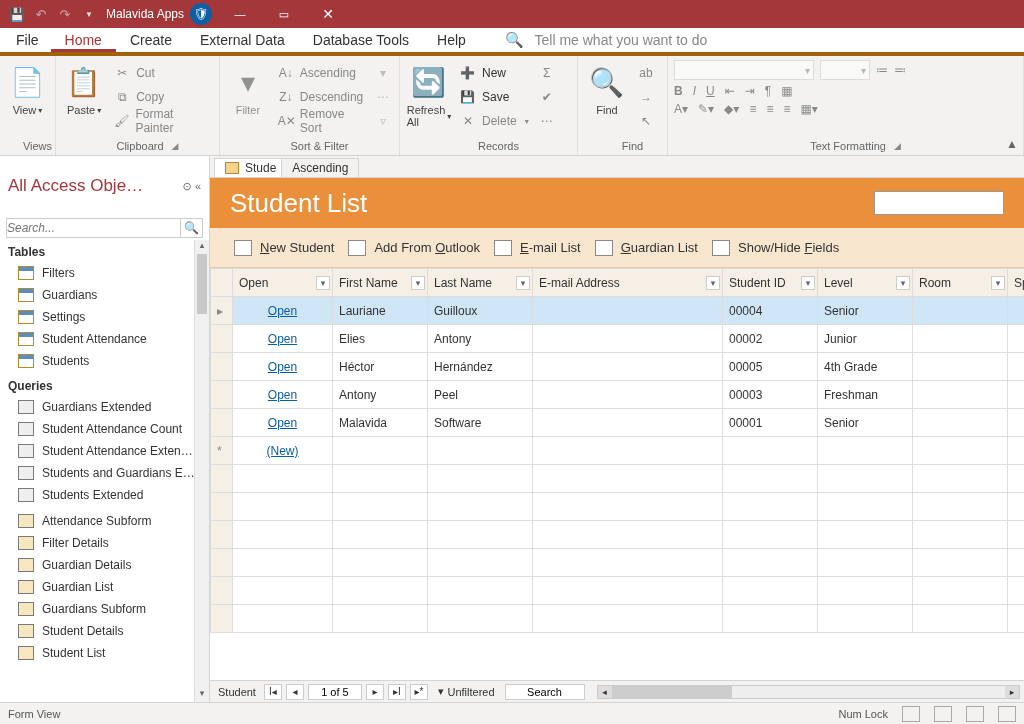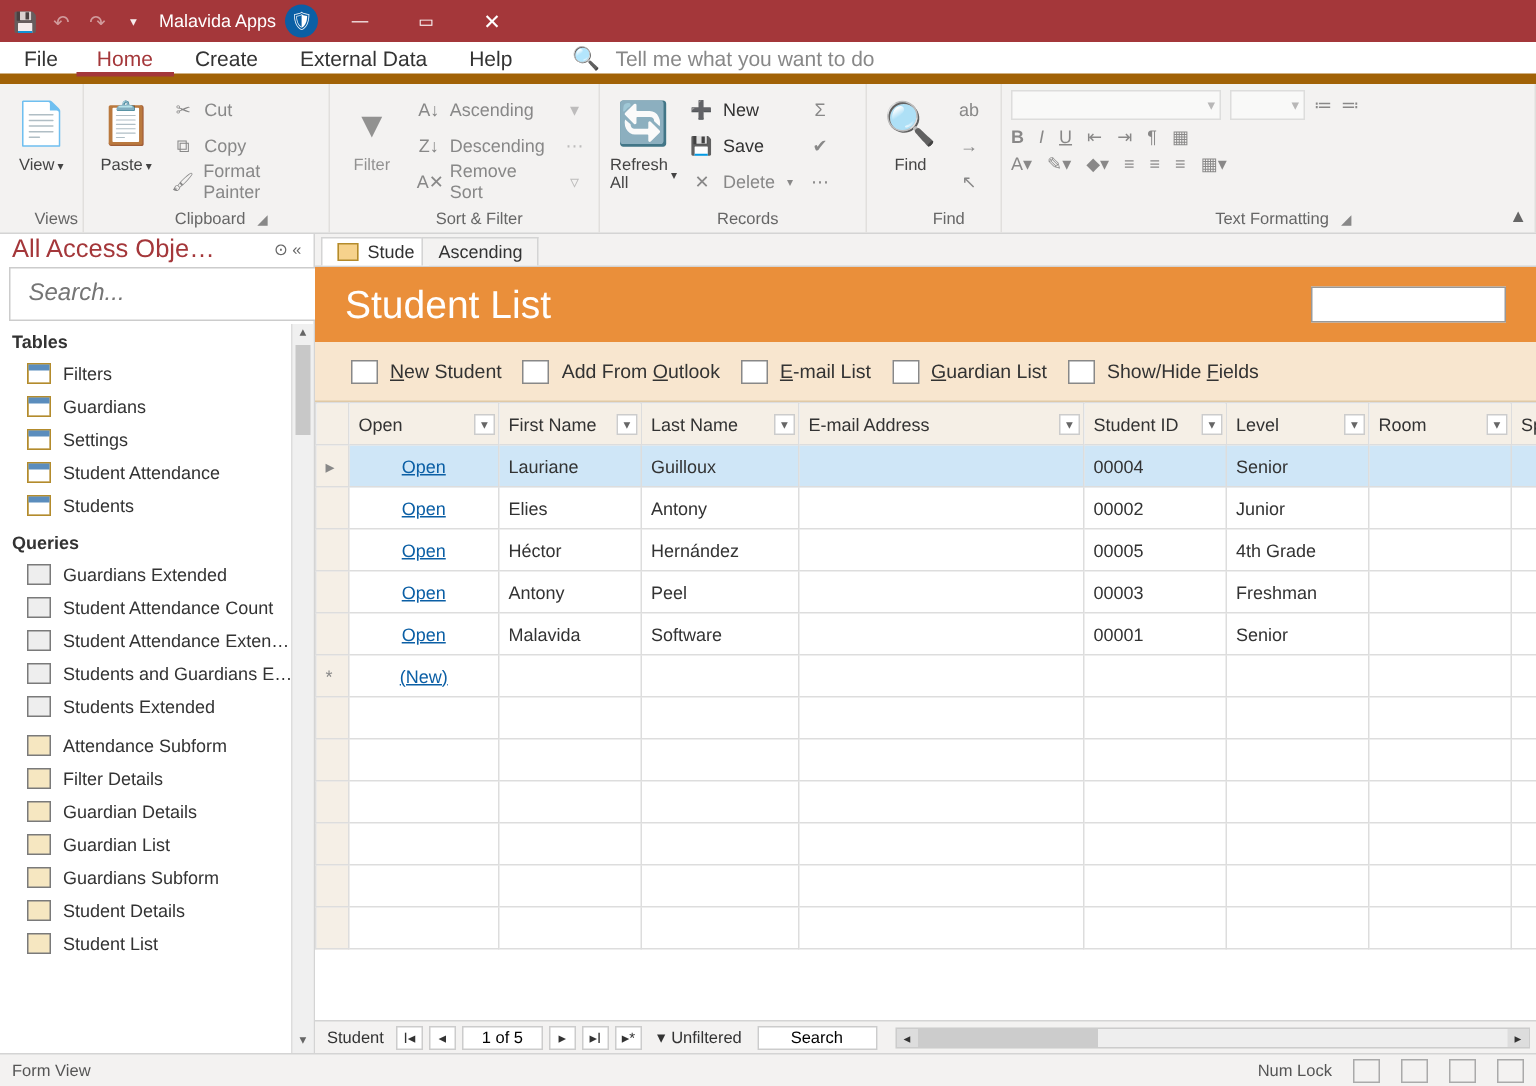--- a/index.html
+++ b/index.html
@@ -10,21 +10,21 @@
 .titlebar .qat { display: flex; align-items: center; gap: 2px; padding: 0 6px; }
 .titlebar .qat span { width: 22px; height: 22px; display:flex; align-items:center; justify-content:center; font-size:13px; opacity:.9; }
 .titlebar .title { flex: 1; text-align: center; font-size: 12px; white-space: nowrap; overflow: hidden; }
 .titlebar .right { display:flex; align-items:center; gap:6px; padding-right:4px; }
 .titlebar .badge { background:#0b5fa5; width:22px; height:22px; border-radius:50%; display:flex; align-items:center; justify-content:center; font-size:12px; }
 .wincontrols { display:flex; }
 .wincontrols div { width:44px; height:28px; display:flex; align-items:center; justify-content:center; font-size:11px; }
 .wincontrols div:last-child { font-size:14px; }
 
 
-.tabsrow { height: 28px; background:#fff; border-bottom:7px solid #a16207; display:flex; align-items:center; padding:0 4px; }
+.tabsrow { height: 28px; background:#fff; border-bottom:4px solid #a16207; display:flex; align-items:center; padding:0 4px; }
 .filetab { font-size:14px; padding:4px 12px; color:#333; }
 .rtab { font-size:14px; padding:4px 14px; color:#333; }
 .rtab.active { border-bottom:3px solid #a4373a; color:#a4373a; padding-bottom:1px; }
 .tellme { display:flex; align-items:center; gap:10px; margin-left:26px; color:#888; font-size:14px; }
 
 
 .ribbon { height: 100px; background:#f3f2f1; border-bottom:1px solid #d4d4d4; display:flex; position:relative; }
 .group { border-right:1px solid #e1dfdd; display:flex; flex-direction:column; }
 .group .body { flex:1; display:flex; align-items:flex-start; padding:4px 6px; gap:6px; }
 .group .label { height:18px; display:flex; align-items:center; justify-content:center; font-size:11px; color:#666; gap:4px;margin-left:20px; }
@@ -34,24 +34,24 @@
 .bigbtn .cap { font-size:11px; display:flex; align-items:center; gap:2px; }
 .smallbtn { display:flex; align-items:center; gap:6px; font-size:12px; color:#888; height:22px; padding:0 2px; }
 .smallbtn .ico { width:16px; text-align:center; }
 .col { display:flex; flex-direction:column; justify-content:flex-start; gap:2px; padding-top:2px; }
 .collapse-ribbon { position:absolute; right:6px; bottom:4px; color:#666; font-size:12px; }
 .fmtselect { border:1px solid #ccc; background:#fff; height:20px; display:flex; align-items:center; justify-content:flex-end; padding:0 3px; color:#888; font-size:10px; }
 
 
 .main { display:flex; height: calc(724px - 28px - 28px - 100px - 22px); }
 .nav { width: 210px; border-right:1px solid #d4d4d4; display:flex; flex-direction:column; background:#fff; }
-.navhead { display:flex; align-items:center; padding:0 8px; font-size:17px; color:#a4373a;justify-content:flex-end; }
+.navhead { display:flex; align-items:center; padding:20px 8px; font-size:17px; color:#a4373a;justify-content:flex-end; }
 .navhead .carets { margin-left:auto; font-size:11px; color:#666; }
 .navsearch { margin:2px 6px; display:flex; }
-.navsearch input { flex:1; border:1px solid #ccc; height:36px; padding:0 12px; font-style:italic; font-size:16px; }
+.navsearch input { flex:1; border:1px solid #ccc; height:20px; padding:0 0; font-style:italic; font-size:12px; }
 .navsearch .sbtn { width:22px; border:1px solid #ccc; border-left:none; display:flex; align-items:center; justify-content:center; color:#666; }
 .navgroup { padding:2px 8px; font-size:12px; color:#333; }
 .navgroup .ghead { font-weight:bold; display:flex; align-items:center; padding:3px 0; }
 .navgroup .ghead .chev { margin-left:auto; font-size:10px; color:#666; }
 .navitem { display:flex; align-items:center; gap:8px; padding:4px 0 4px 10px; font-size:12px; color:#333; white-space:nowrap; overflow:hidden; }
 .navitem .nico { width:16px; height:14px; background:linear-gradient(#fff,#fff) padding-box, linear-gradient(#b38b2c,#b38b2c); border:1px solid #b38b2c; display:inline-block; position:relative; }
 .navitem.table .nico::before { content:""; position:absolute; top:0; left:0; right:0; height:4px; background:#5b8dbd; }
 .navitem.query .nico { border-color:#7a7a7a; background:#eee; }
 .navitem.form .nico { border-color:#7a7a7a; background:#f6e7c1; }
 .navscroll { overflow:hidden; flex:1; position:relative; }
@@ -116,20 +116,21 @@
       <div>✕</div>
     </div>
   </div>
 </div>
 
 <div class="tabsrow">
   <div class="filetab">File</div>
   <div class="rtab active">Home</div>
   <div class="rtab">Create</div>
   <div class="rtab">External Data</div>
+  <div class="rtab">Database Tools</div>
   <div class="rtab">Help</div>
   <div class="tellme">
     <span style="font-size:15px">🔍</span>
     <span>Tell me what you want to do</span>
   </div>
 </div>
 
 <div class="ribbon">
   <div class="group" style="width:56px">
     <div class="body">

